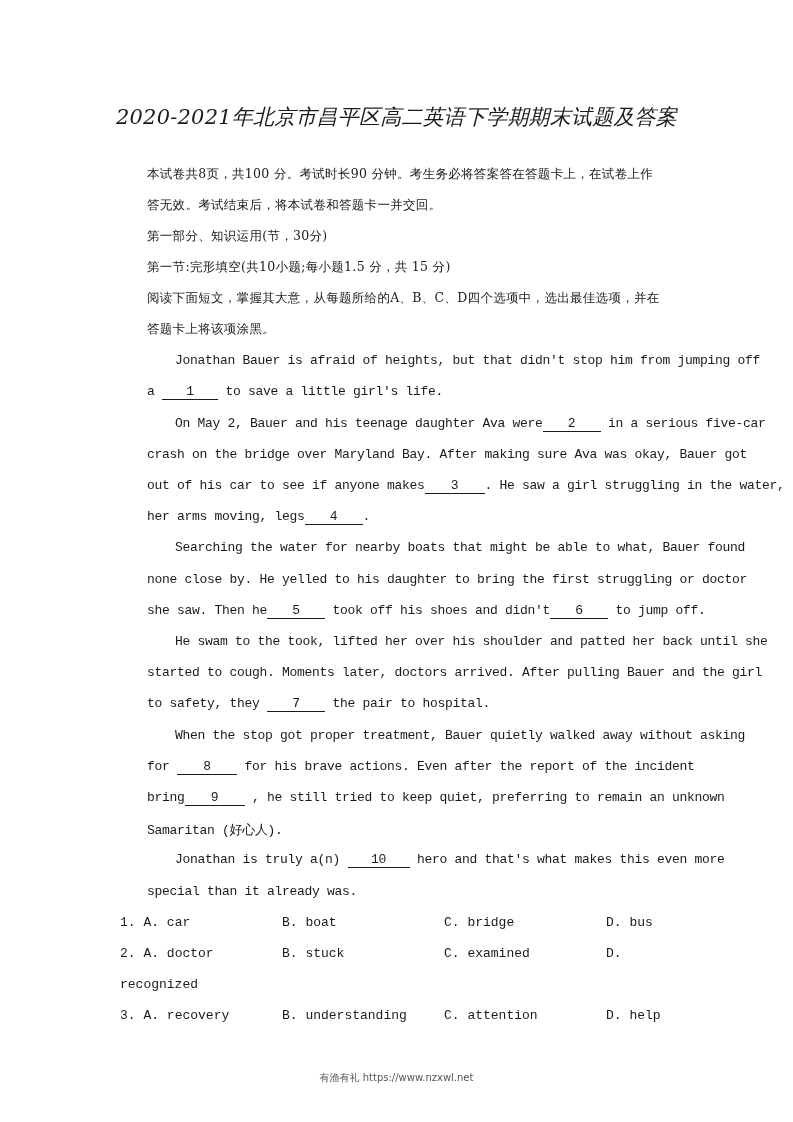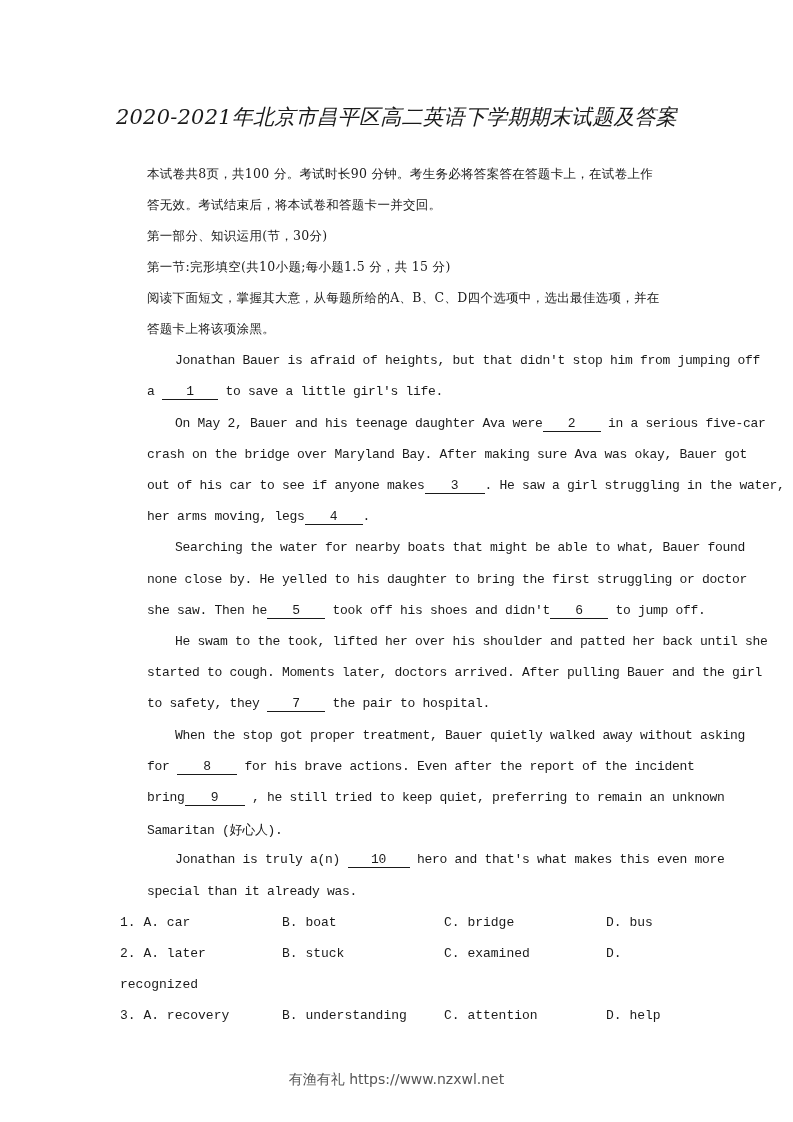--- a/index.html
+++ b/index.html
@@ -7,21 +7,21 @@
            font-family: "DejaVu Serif", "Liberation Serif", serif; color: #1a1a1a; }
     .title { position: absolute; left: 0; width: 793px; top: 103px; text-align: center;
              font-size: 21px; letter-spacing: 0.2px; font-style: italic; }
     .line { position: absolute; left: 111px; width: 556px; font-size: 13px; white-space: nowrap;
             font-family: "Liberation Mono", "DejaVu Sans Mono", monospace; letter-spacing: -0.3px; margin-left: 36px; }
     .cn { font-family: "DejaVu Serif", "Liberation Serif", serif; font-size: 12.5px; letter-spacing: 0.3px; }
     .indent { padding-left: 28px; }
     .blank { display: inline-block; border-bottom: 1px solid #1a1a1a; text-align: center; line-height: 14px; }
     .opt { position: absolute; font-size: 13px; font-family: "Liberation Mono", "DejaVu Sans Mono", monospace; white-space: nowrap; }
     .footer { position: absolute; left: 0; width: 793px; top: 1071px; text-align: center;
-              font-family: "DejaVu Sans", "Liberation Sans", sans-serif; font-size: 14px; color: #555555; }
+              font-family: "DejaVu Sans", "Liberation Sans", sans-serif; font-size: 10px; color: #555555; }
   </style>
 </head>
 <body>
 
 <div class="title">2020-2021年北京市昌平区高二英语下学期期末试题及答案</div>
 
 <div class="line cn" style="top:166px">本试卷共8页，共100 分。考试时长90 分钟。考生务必将答案答在答题卡上，在试卷上作</div>
 <div class="line cn" style="top:197px">答无效。考试结束后，将本试卷和答题卡一并交回。</div>
 <div class="line cn" style="top:228px">第一部分、知识运用(节，30分)</div>
 <div class="line cn" style="top:259px">第一节:完形填空(共10小题;每小题1.5 分，共 15 分)</div>
@@ -51,21 +51,21 @@
 
 <div class="line indent" style="top:852px"><span>Jonathan is truly a(n) </span><span class="blank" style="width:62px">10</span><span> hero and that's what makes this even more</span></div>
 <div class="line" style="top:884px">special than it already was.</div>
 
 <div>
   <div class="opt" style="left:120px; top:915px"><span>1.</span> <span>A. car</span></div>
   <div class="opt" style="left:282px; top:915px">B. boat</div>
   <div class="opt" style="left:444px; top:915px">C. bridge</div>
   <div class="opt" style="left:606px; top:915px">D. bus</div>
 
-  <div class="opt" style="left:120px; top:946px"><span>2.</span> <span>A. later</span></div>
+  <div class="opt" style="left:120px; top:946px"><span>2.</span> <span>A. doctor</span></div>
   <div class="opt" style="left:282px; top:946px">B. stuck</div>
   <div class="opt" style="left:444px; top:946px">C. examined</div>
   <div class="opt" style="left:606px; top:946px">D.</div>
   <div class="opt" style="left:120px; top:977px">recognized</div>
 
   <div class="opt" style="left:120px; top:1008px"><span>3.</span> <span>A. recovery</span></div>
   <div class="opt" style="left:282px; top:1008px">B. understanding</div>
   <div class="opt" style="left:444px; top:1008px">C. attention</div>
   <div class="opt" style="left:606px; top:1008px">D. help</div>
 </div>

